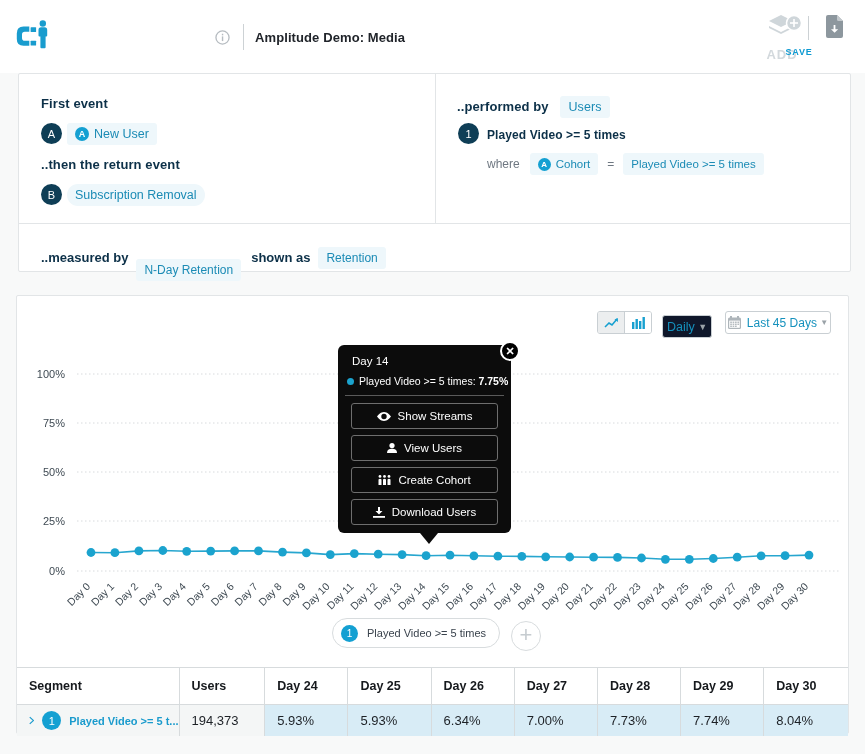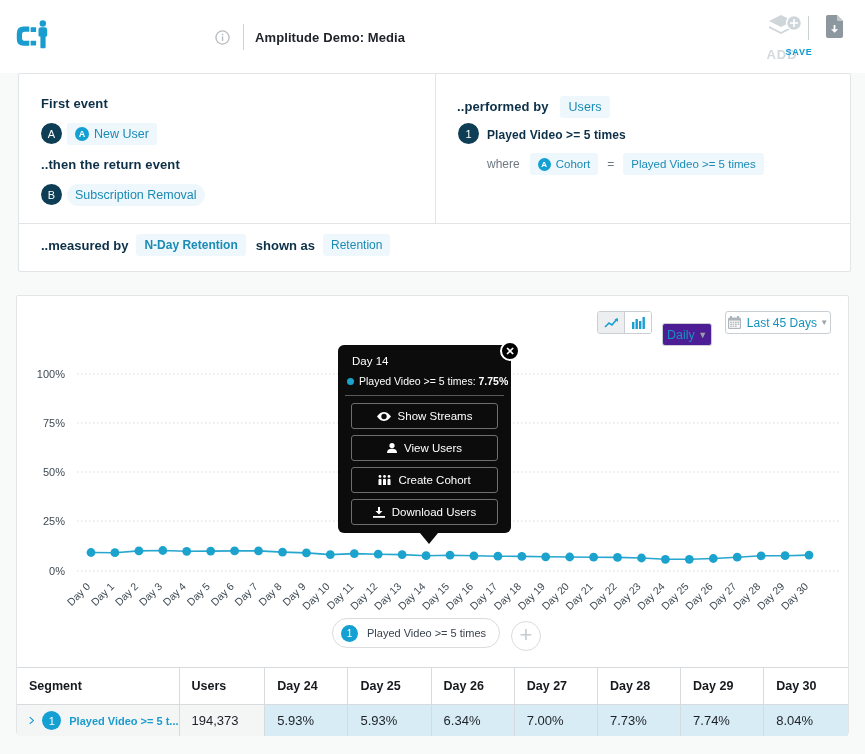--- a/index.html
+++ b/index.html
@@ -66,21 +66,21 @@
   <div class="blab" style="position:absolute;left:438px;top:22px;">..performed by <span class="chip" style="margin-left:8px;font-weight:normal;">Users</span></div>
   <div class="badge" style="position:absolute;left:439px;top:49px;">1</div>
   <div class="blab" style="position:absolute;left:468px;top:54px;font-size:12px;">Played Video &gt;= 5 times</div>
   <div style="position:absolute;left:468px;top:79px;font-size:12px;color:#6e7781;display:flex;align-items:center;">where
     <span class="chip" style="margin-left:10px;font-size:11.5px;"><span class="aic" style="width:13px;height:13px;font-size:8px;">A</span>Cohort</span>
     <span style="margin:0 9px;color:#6e7781;font-size:12px;">=</span>
     <span class="chip" style="font-size:11.5px;">Played Video &gt;= 5 times</span>
   </div>
 
   <div style="position:absolute;left:22px;top:160px;font-size:13px;font-weight:bold;color:#0c3048;display:flex;align-items:center;">..measured by
-    <span class="chip" style="margin-left:8px;font-weight:bold;font-size:12px;">N-Day Retention</span>
+    <span class="chip" style="margin-left:8px;font-weight:normal;font-size:12px;margin-top:25px;">N-Day Retention</span>
     <span style="margin-left:10px;">shown as</span>
     <span class="chip" style="margin-left:8px;font-weight:normal;font-size:12px;">Retention</span>
   </div>
 </div>
 
 <div class="card" style="left:16px;top:295px;width:833px;height:439px;">
 
   <div style="position:absolute;left:580px;top:15px;height:23px;display:flex;border:1px solid #c9cfd3;border-radius:3px;overflow:hidden;">
     <div style="width:27px;background:#eceeef;display:flex;align-items:center;justify-content:center;border-right:1px solid #c9cfd3;">
       <svg width="15" height="12" viewBox="0 0 15 12">
@@ -90,21 +90,21 @@
     </div>
     <div style="width:26px;background:#fff;display:flex;align-items:center;justify-content:center;">
       <svg width="13" height="12" viewBox="0 0 13 12">
           <rect x="0" y="5" width="2.4" height="7" fill="#17a0d0"></rect>
           <rect x="3.5" y="2" width="2.4" height="10" fill="#17a0d0"></rect>
           <rect x="7" y="4" width="2.4" height="8" fill="#17a0d0"></rect>
           <rect x="10.5" y="0" width="2.4" height="12" fill="#17a0d0"></rect>
         </svg>
     </div>
   </div>
-  <div style="position:absolute;left:645px;top:27px;width:50px;height:23px;border:1px solid #c9cfd3;border-radius:3px;background:#4c1d95;display:flex;align-items:center;justify-content:center;font-size:12.5px;color:#1591bd;">Daily&nbsp;<span style="color:#9aa2a8;font-size:9px;">▼</span></div>
+  <div style="position:absolute;left:645px;top:19px;width:50px;height:23px;border:1px solid #c9cfd3;border-radius:3px;background:#0f172a;display:flex;align-items:center;justify-content:center;font-size:12.5px;color:#1591bd;">Daily&nbsp;<span style="color:#9aa2a8;font-size:9px;">▼</span></div>
   <div style="position:absolute;left:708px;top:15px;width:106px;height:23px;border:1px solid #c9cfd3;border-radius:3px;background:#fff;display:flex;align-items:center;justify-content:center;font-size:12px;color:#1591bd;white-space:nowrap;">
     <svg width="13" height="13" viewBox="0 0 13 13" style="margin-right:6px;">
         <rect x="0" y="1.5" width="13" height="11.5" rx="1.5" fill="#aeb5ba"></rect>
         <rect x="2" y="0" width="2" height="3" fill="#aeb5ba"></rect>
         <rect x="9" y="0" width="2" height="3" fill="#aeb5ba"></rect>
         <rect x="1.2" y="4.6" width="10.6" height="7.2" fill="#fff"></rect>
         <g fill="#aeb5ba">
           <rect x="2.2" y="5.6" width="1.7" height="1.3"></rect>
           <rect x="4.6" y="5.6" width="1.7" height="1.3"></rect>
           <rect x="7" y="5.6" width="1.7" height="1.3"></rect>

